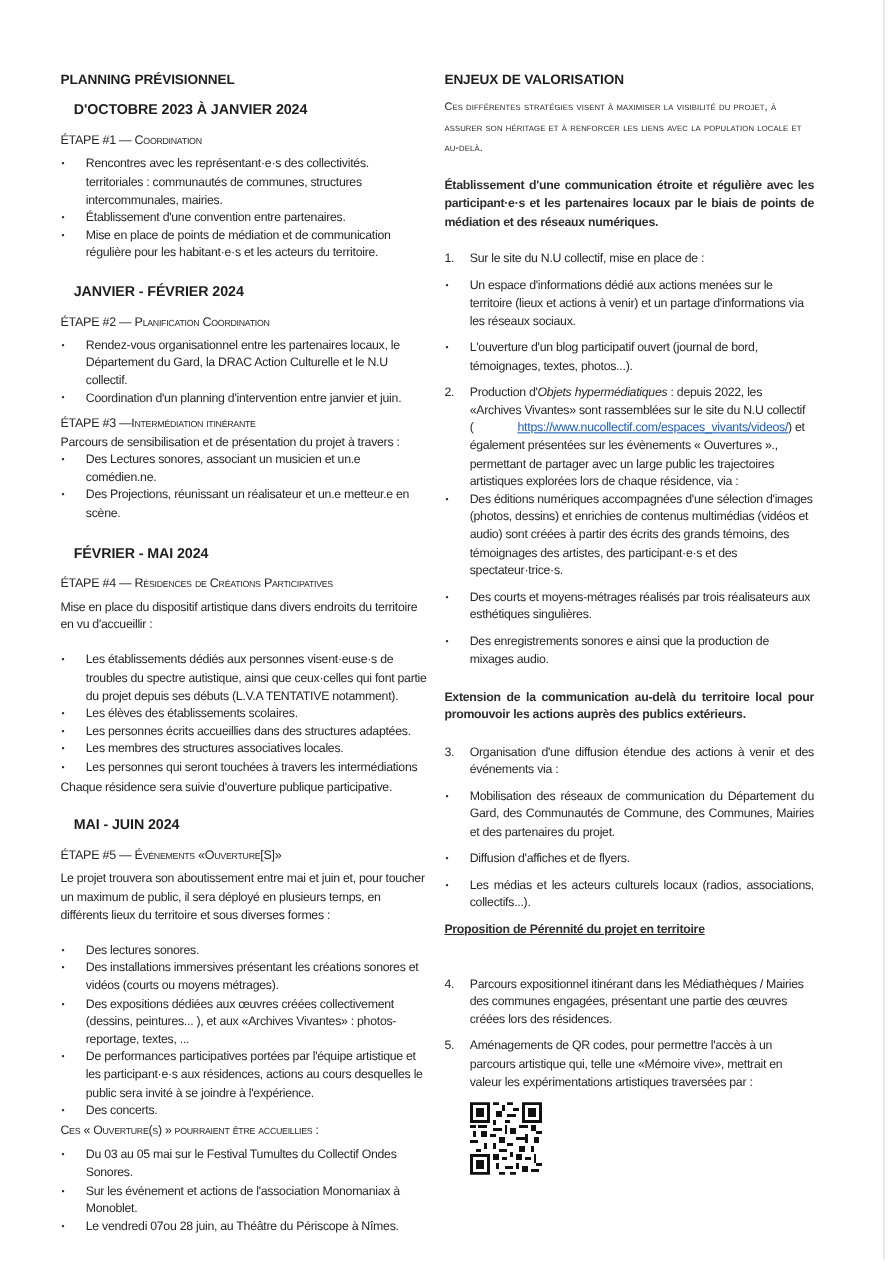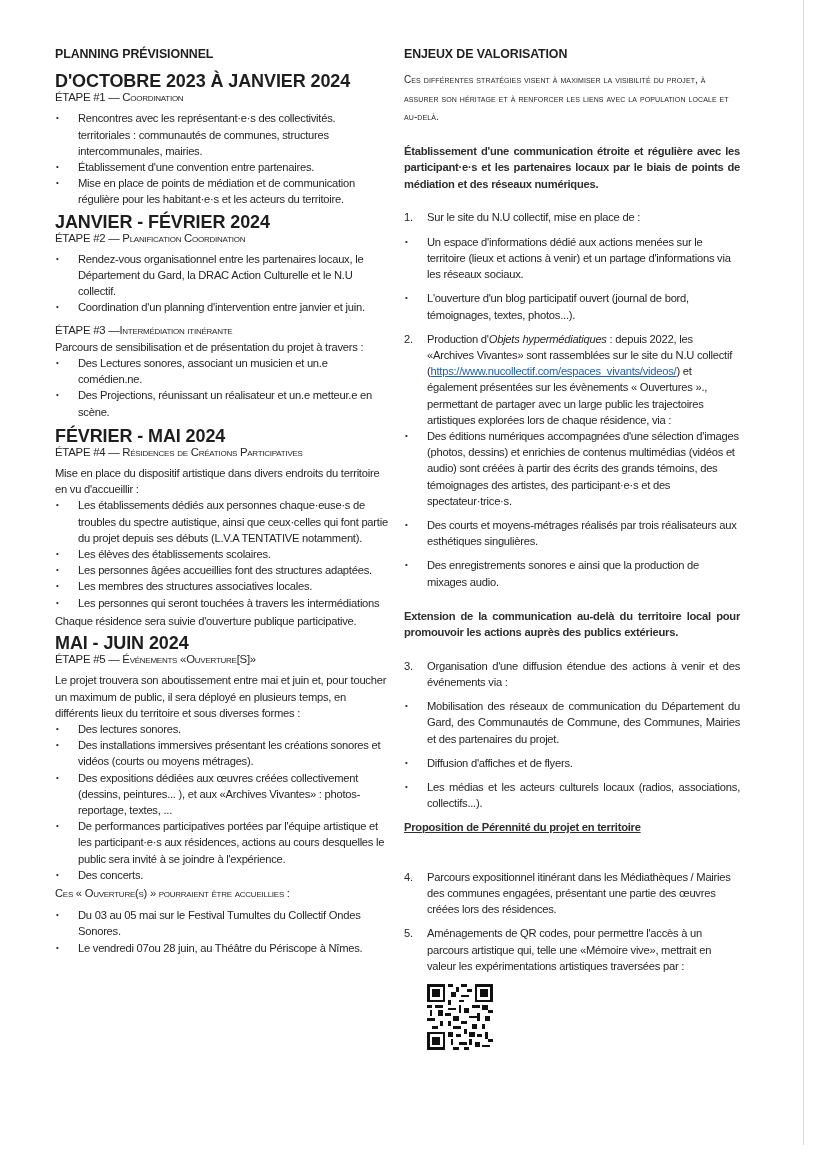--- a/index.html
+++ b/index.html
@@ -6,47 +6,47 @@
   body {
     width: 814px; height: 1152px; position: relative; overflow: hidden;
     font-family: "Liberation Sans", "DejaVu Sans", sans-serif;
     color: #262626;
   }
   .page-edge {
     position: absolute; left: 803px; top: 0; width: 1px; height: 1145px;
     background: #d8d8d8;
   }
   .col {
-    position: absolute; top: 46px;
+    position: absolute; top: 64px;
     font-size: 11.2px; line-height: 16.2px; letter-spacing: -0.25px;
   }
   .col-left { left: 55px; width: 333px; }
   .col-right { left: 404px; width: 336px; }
 
   .h-main { font-weight: bold; font-size: 12.4px; margin: 0 0 11px 0; letter-spacing: -0.1px; color: #1e1e1e; }
-  .h-period { font-weight: bold; font-size: 18px; line-height: 16px; margin: 0; color: #1e1e1e; letter-spacing: -0.1px; }
+  .h-period { font-weight: bold; font-size: 13px; line-height: 16px; margin: 12px; color: #1e1e1e; letter-spacing: -0.1px; }
   .h-step { font-size: 11.4px; margin: 0 0 5px 0; font-variant: small-caps; }
   .h-step .num { font-variant: normal; }
   .para { margin: 0; }
   ul.bul { list-style: none; margin: 0 0 2px 0; padding: 0; }
   ul.bul li { position: relative; padding-left: 23px; }
   ul.bul li::before {
     content: "•"; position: absolute; left: 1px; top: 0; font-size: 8px;
   }
   ul.bul.spaced li { margin-bottom: 8px; }
   .gap-s { height: 4px; }
   .gap-m { height: 6px; }
 
   .intro-sc { font-variant: small-caps; font-size: 10px; line-height: 18.6px; margin: 0 0 16px 0; letter-spacing: 0.1px; }
   .strong-para { font-weight: bold; color: #2e2e2e; text-align: justify; margin: 0 0 17px 0; line-height: 16.5px; }
   .strong-para.small-gap { margin-bottom: 27px; text-decoration: underline; }
   .num-item { position: relative; padding-left: 23px; margin-bottom: 8px; }
   .num-item .n { position: absolute; left: 0; top: 0; }
   .num-item.just { text-align: justify; }
-  .link { color: #1d5fb8; text-decoration: underline; }
+  .link { color: #1d5fb8; text-decoration: underline; padding-left: 40px; }
   .qr {
     margin: 10px 0 0 23px; width: 66px; height: 66px;
   }
   .sc { font-variant: small-caps; }
 </style>
 </head>
 <body>
 
 <div class="page-edge"></div>
 
@@ -73,44 +73,45 @@
   <div class="h-step" style="margin-bottom:1px"><span class="num">ÉTAPE #3 —</span><span style="font-size:11px">Intermédiation itinérante</span></div>
   <p class="para">Parcours de sensibilisation et de présentation du projet à travers :</p>
   <ul class="bul">
     <li>Des Lectures sonores, associant un musicien et un.e comédien.ne.</li>
     <li>Des Projections, réunissant un réalisateur et un.e metteur.e en scène.</li>
   </ul>
   <div class="gap-m"></div>
 
   <div class="h-period">FÉVRIER - MAI 2024</div>
   <div class="h-step"><span class="num">ÉTAPE #4 — </span><span>Résidences de Créations Participatives</span></div>
-  <p class="para" style="margin-bottom:0">Mise en place du dispositif artistique dans divers endroits du territoire en vu d'accueillir :</p>
-  <ul class="bul">
-    <li>Les établissements dédiés aux personnes chaque·euse·s de troubles du spectre autistique, ainsi que ceux·celles qui font partie du projet depuis ses débuts (L.V.A TENTATIVE notamment).</li>
+  <p class="para" style="margin-bottom:16px">Mise en place du dispositif artistique dans divers endroits du territoire en vu d'accueillir :</p>
+  <ul class="bul">
+    <li>Les établissements dédiés aux personnes visent·euse·s de troubles du spectre autistique, ainsi que ceux·celles qui font partie du projet depuis ses débuts (L.V.A TENTATIVE notamment).</li>
     <li>Les élèves des établissements scolaires.</li>
-    <li>Les personnes âgées accueillies font des structures adaptées.</li>
+    <li>Les personnes écrits accueillies dans des structures adaptées.</li>
     <li>Les membres des structures associatives locales.</li>
     <li>Les personnes qui seront touchées à travers les intermédiations</li>
   </ul>
   <p class="para">Chaque résidence sera suivie d'ouverture publique participative.</p>
   <div class="gap-m"></div>
 
   <div class="h-period">MAI - JUIN 2024</div>
   <div class="h-step"><span class="num">ÉTAPE #5 — </span><span>Événements «Ouverture[S]»</span></div>
-  <p class="para" style="margin-bottom:0">Le projet trouvera son aboutissement entre mai et juin et, pour toucher un maximum de public, il sera déployé en plusieurs temps, en différents lieux du territoire et sous diverses formes :</p>
+  <p class="para" style="margin-bottom:16px">Le projet trouvera son aboutissement entre mai et juin et, pour toucher un maximum de public, il sera déployé en plusieurs temps, en différents lieux du territoire et sous diverses formes :</p>
   <ul class="bul">
     <li>Des lectures sonores.</li>
     <li>Des installations immersives présentant les créations sonores et vidéos (courts ou moyens métrages).</li>
     <li>Des expositions dédiées aux œuvres créées collectivement (dessins, peintures... ), et aux «Archives Vivantes» : photos-reportage, textes, ...</li>
     <li>De performances participatives portées par l'équipe artistique et les participant·e·s aux résidences, actions au cours desquelles le public sera invité à se joindre à l'expérience.</li>
     <li>Des concerts.</li>
   </ul>
   <p class="para sc" style="margin:2px 0 6px 0">Ces « Ouverture(s) » pourraient être accueillies :</p>
   <ul class="bul">
     <li>Du 03 au 05 mai sur le Festival Tumultes du Collectif Ondes Sonores.</li>
+    <li>Sur les événement et actions de l'association Monomaniax à Monoblet.</li>
     <li>Le vendredi 07ou 28 juin, au Théâtre du Périscope à Nîmes.</li>
   </ul>
 </div>
 
 <div class="col col-right">
   <div class="h-main" style="margin-bottom:9px">ENJEUX DE VALORISATION</div>
   <p class="intro-sc">Ces différentes stratégies visent à maximiser la visibilité du projet, à assurer son héritage et à renforcer les liens avec la population locale et au-delà.</p>
 
   <p class="strong-para">Établissement d'une communication étroite et régulière avec les participant·e·s et les partenaires locaux par le biais de points de médiation et des réseaux numériques.</p>
 

